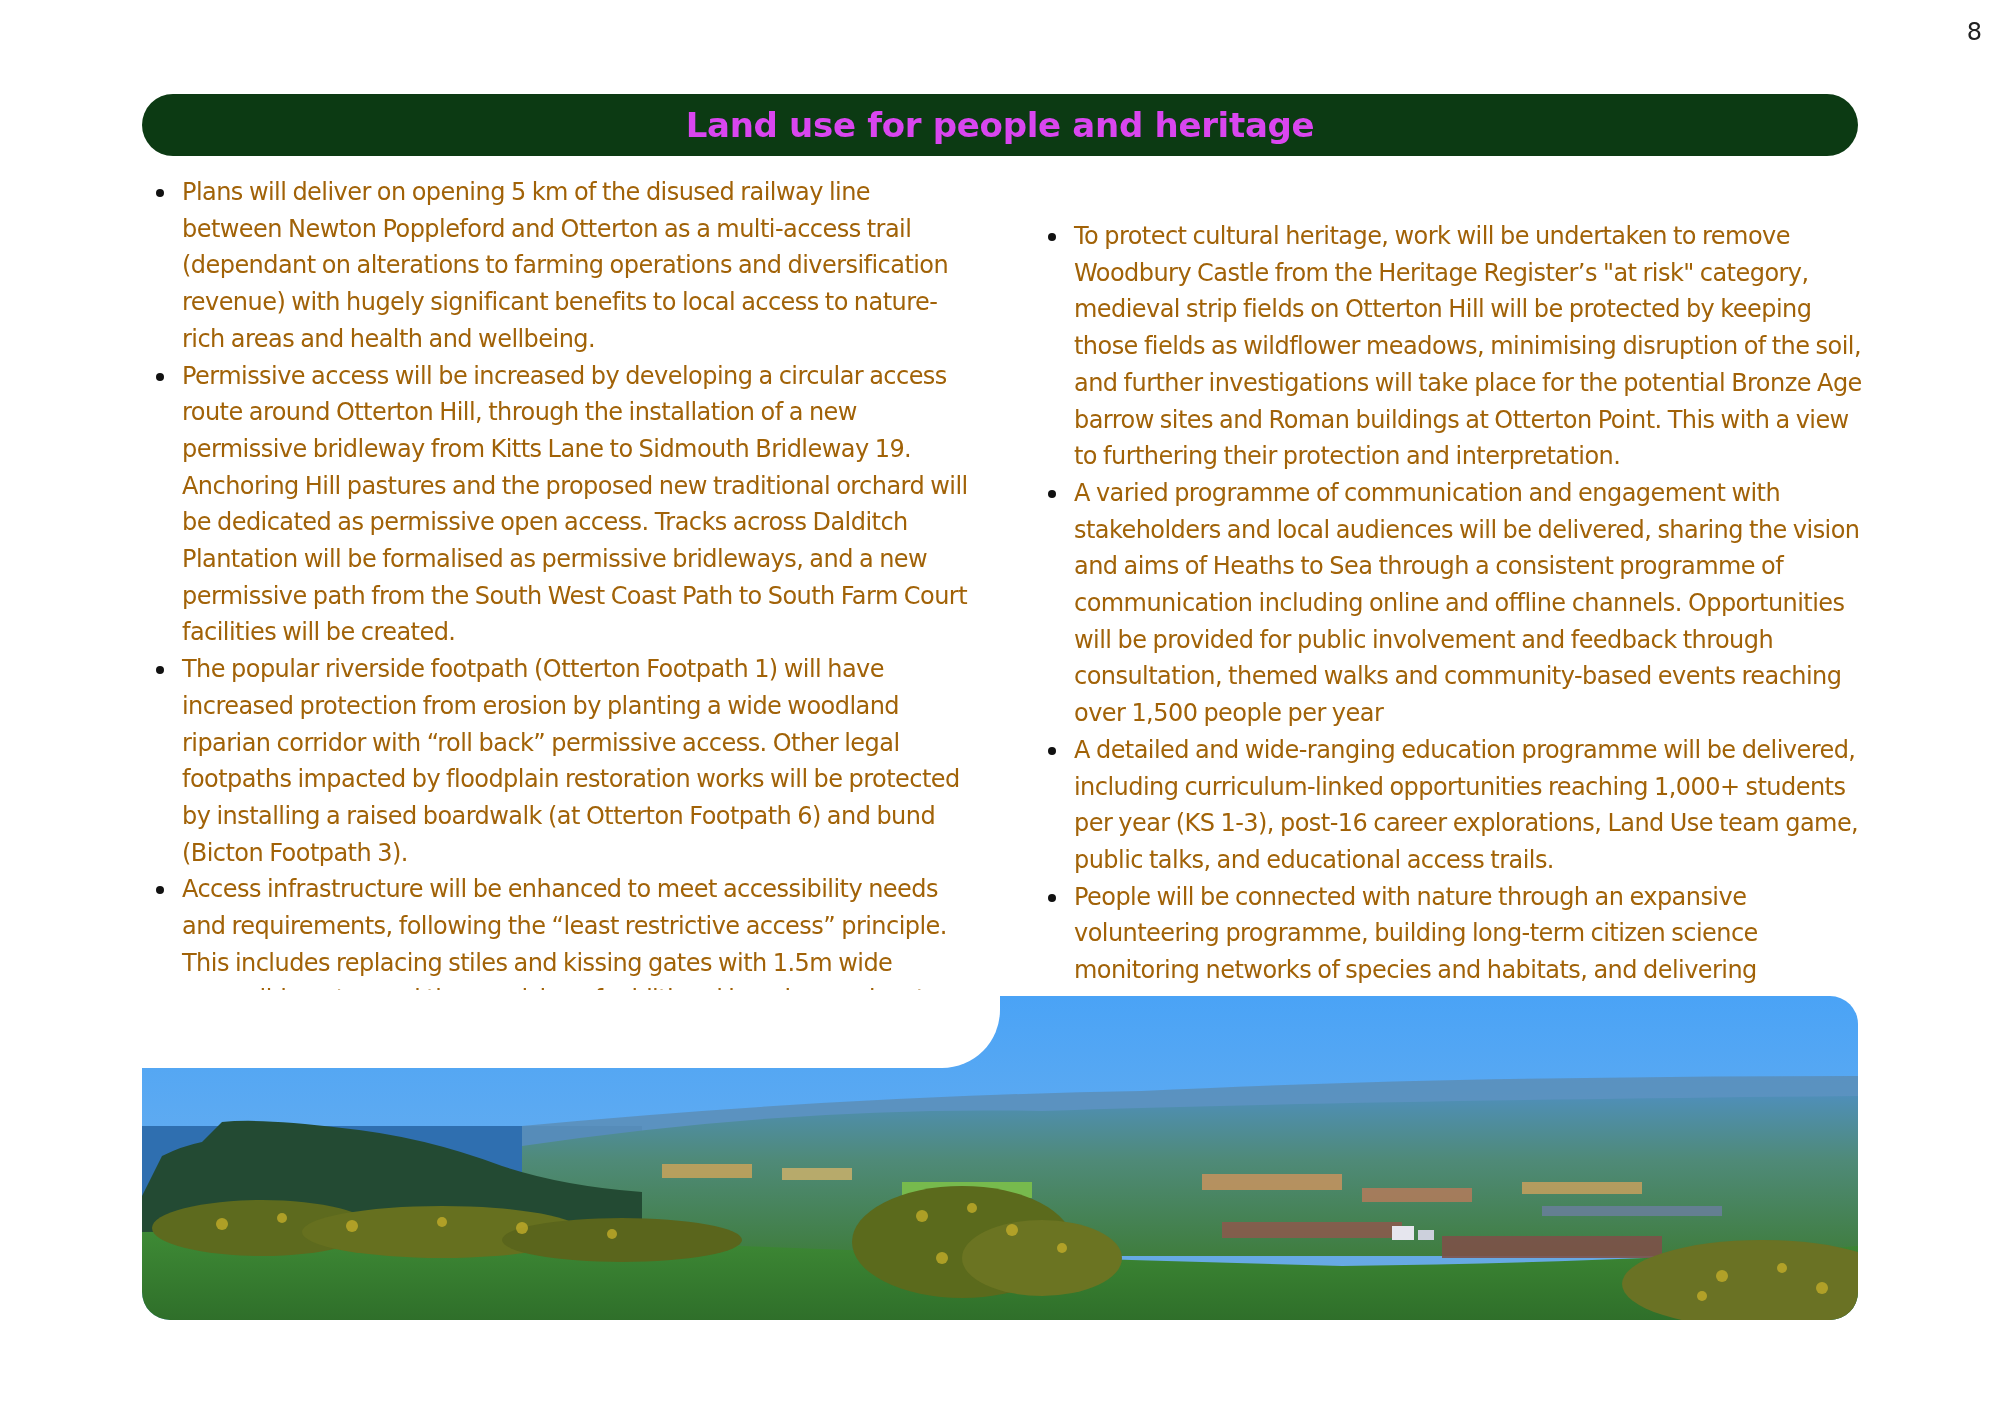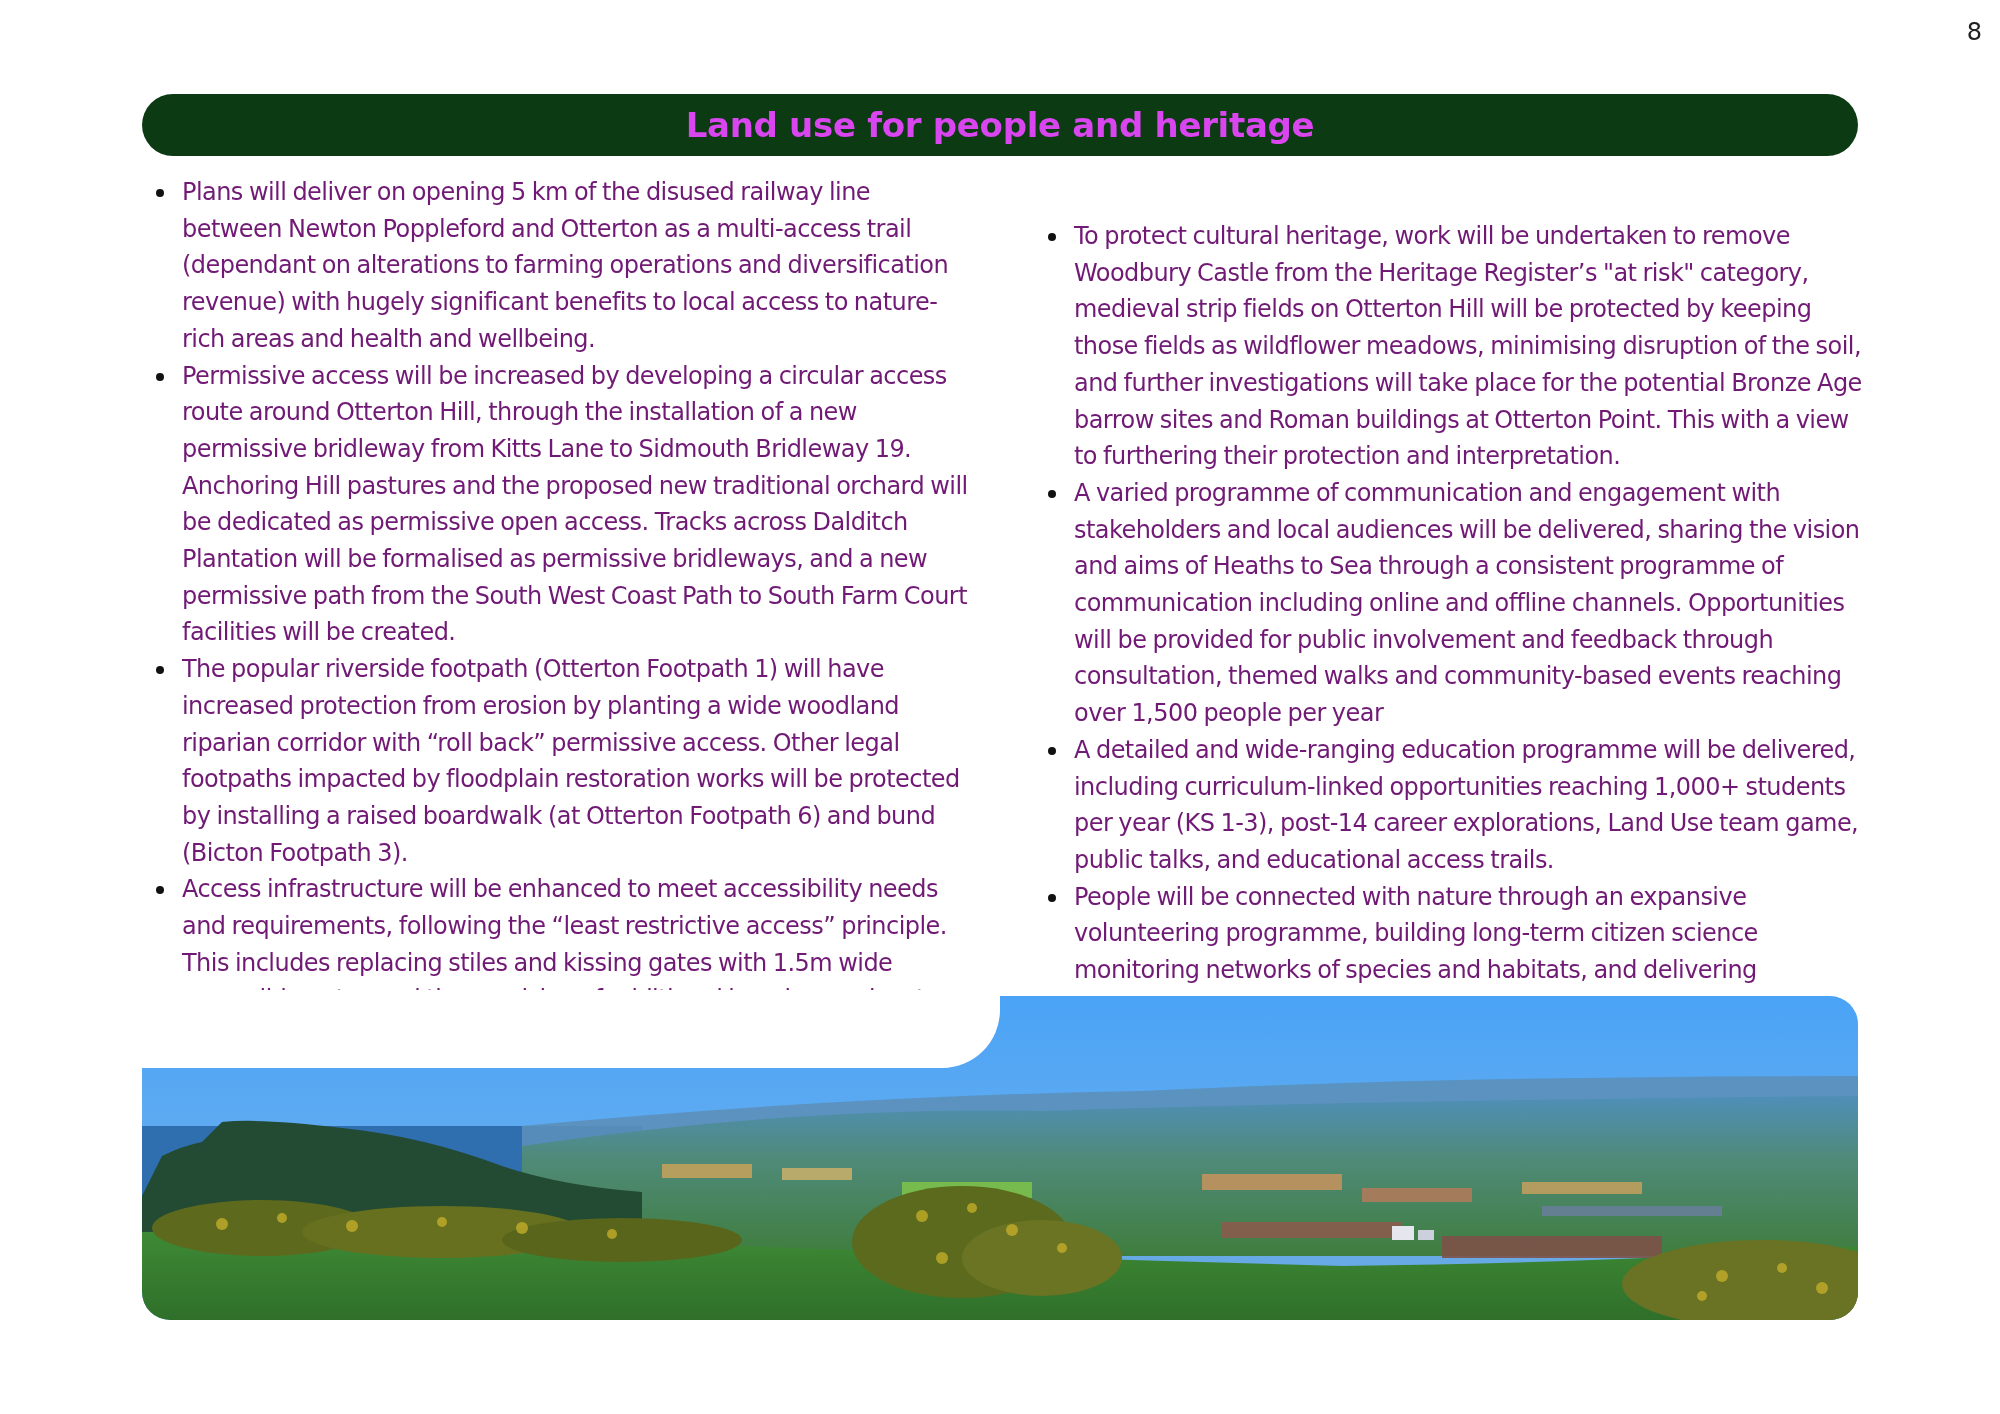--- a/index.html
+++ b/index.html
@@ -15,21 +15,21 @@
     position: absolute; left: 142px; top: 94px; width: 1716px; height: 62px;
     background: #0c3a13; border-radius: 31px;
     display: flex; align-items: center; justify-content: center;
   }
   .title-bar h1 {
     margin: 0; color: #d946ef; font-size: 34px; font-weight: bold;
     font-family: "DejaVu Sans", sans-serif; letter-spacing: -0.3px;
   }
   .col {
     position: absolute; top: 174px;
-    font-size: 24px; line-height: 36.7px; color: #701a75;
+    font-size: 24px; line-height: 36.7px; color: #a16207;
     font-family: "DejaVu Sans", sans-serif; letter-spacing: -0.55px; word-spacing: -1px;
   }
   .col ul { margin: 0; padding: 0; list-style: none; }
   .col li { position: relative; padding-left: 40px; }
   .col li .bullet {
     position: absolute; left: 14px; top: 15px; width: 8px; height: 8px; border-radius: 50%; background: #111;
   }
   .col-left { left: 142px; width: 830px; }
   .col-right { left: 1034px; width: 840px; margin-top: 44px; }
 
@@ -59,21 +59,21 @@
     <li><span class="bullet"></span><span>Permissive access will be increased by developing a circular access route around Otterton Hill, through the installation of a new permissive bridleway from Kitts Lane to Sidmouth Bridleway 19. Anchoring Hill pastures and the proposed new traditional orchard will be dedicated as permissive open access. Tracks across Dalditch Plantation will be formalised as permissive bridleways, and a new permissive path from the South West Coast Path to South Farm Court facilities will be created.</span></li>
     <li><span class="bullet"></span><span>The popular riverside footpath (Otterton Footpath 1) will have increased protection from erosion by planting a wide woodland riparian corridor with “roll back” permissive access. Other legal footpaths impacted by floodplain restoration works will be protected by installing a raised boardwalk (at Otterton Footpath 6) and bund (Bicton Footpath 3).</span></li>
     <li><span class="bullet"></span><span>Access infrastructure will be enhanced to meet accessibility needs and requirements, following the “least restrictive access” principle. This includes replacing stiles and kissing gates with 1.5m wide accessible gates and the provision of additional benches and rest-points.</span></li>
   </ul>
 </div>
 
 <div class="col col-right">
   <ul>
     <li><span class="bullet"></span><span>To protect cultural heritage, work will be undertaken to remove Woodbury Castle from the Heritage Register’s "at risk" category, medieval strip fields on Otterton Hill will be protected by keeping those fields as wildflower meadows, minimising disruption of the soil, and further investigations will take place for the potential Bronze Age barrow sites and Roman buildings at Otterton Point. This with a view to furthering their protection and interpretation.</span></li>
     <li><span class="bullet"></span><span>A varied programme of communication and engagement with stakeholders and local audiences will be delivered, sharing the vision and aims of Heaths to Sea through a consistent programme of communication including online and offline channels. Opportunities will be provided for public involvement and feedback through consultation, themed walks and community-based events reaching over 1,500 people per year</span></li>
-    <li><span class="bullet"></span><span>A detailed and wide-ranging education programme will be delivered, including curriculum-linked opportunities reaching 1,000+ students per year (KS 1-3), post-14 career explorations, Land Use team game, public talks, and educational access trails.</span></li>
+    <li><span class="bullet"></span><span>A detailed and wide-ranging education programme will be delivered, including curriculum-linked opportunities reaching 1,000+ students per year (KS 1-3), post-16 career explorations, Land Use team game, public talks, and educational access trails.</span></li>
     <li><span class="bullet"></span><span>People will be connected with nature through an expansive volunteering programme, building long-term citizen science monitoring networks of species and habitats, and delivering opportunities for creative nature-based activities.</span></li>
   </ul>
 </div>
 
 <div class="photo" aria-label="Landscape photo: rolling green and ploughed fields, wooded headland by the sea, yellow gorse bushes in foreground, blue sky">
   <svg width="1716" height="324" viewBox="0 0 1716 324" xmlns="http://www.w3.org/2000/svg">
     <defs>
       <linearGradient id="sky" x1="0" y1="0" x2="0" y2="1">
         <stop offset="0" stop-color="#4aa3f6"></stop>
         <stop offset="0.5" stop-color="#62acf0"></stop>

